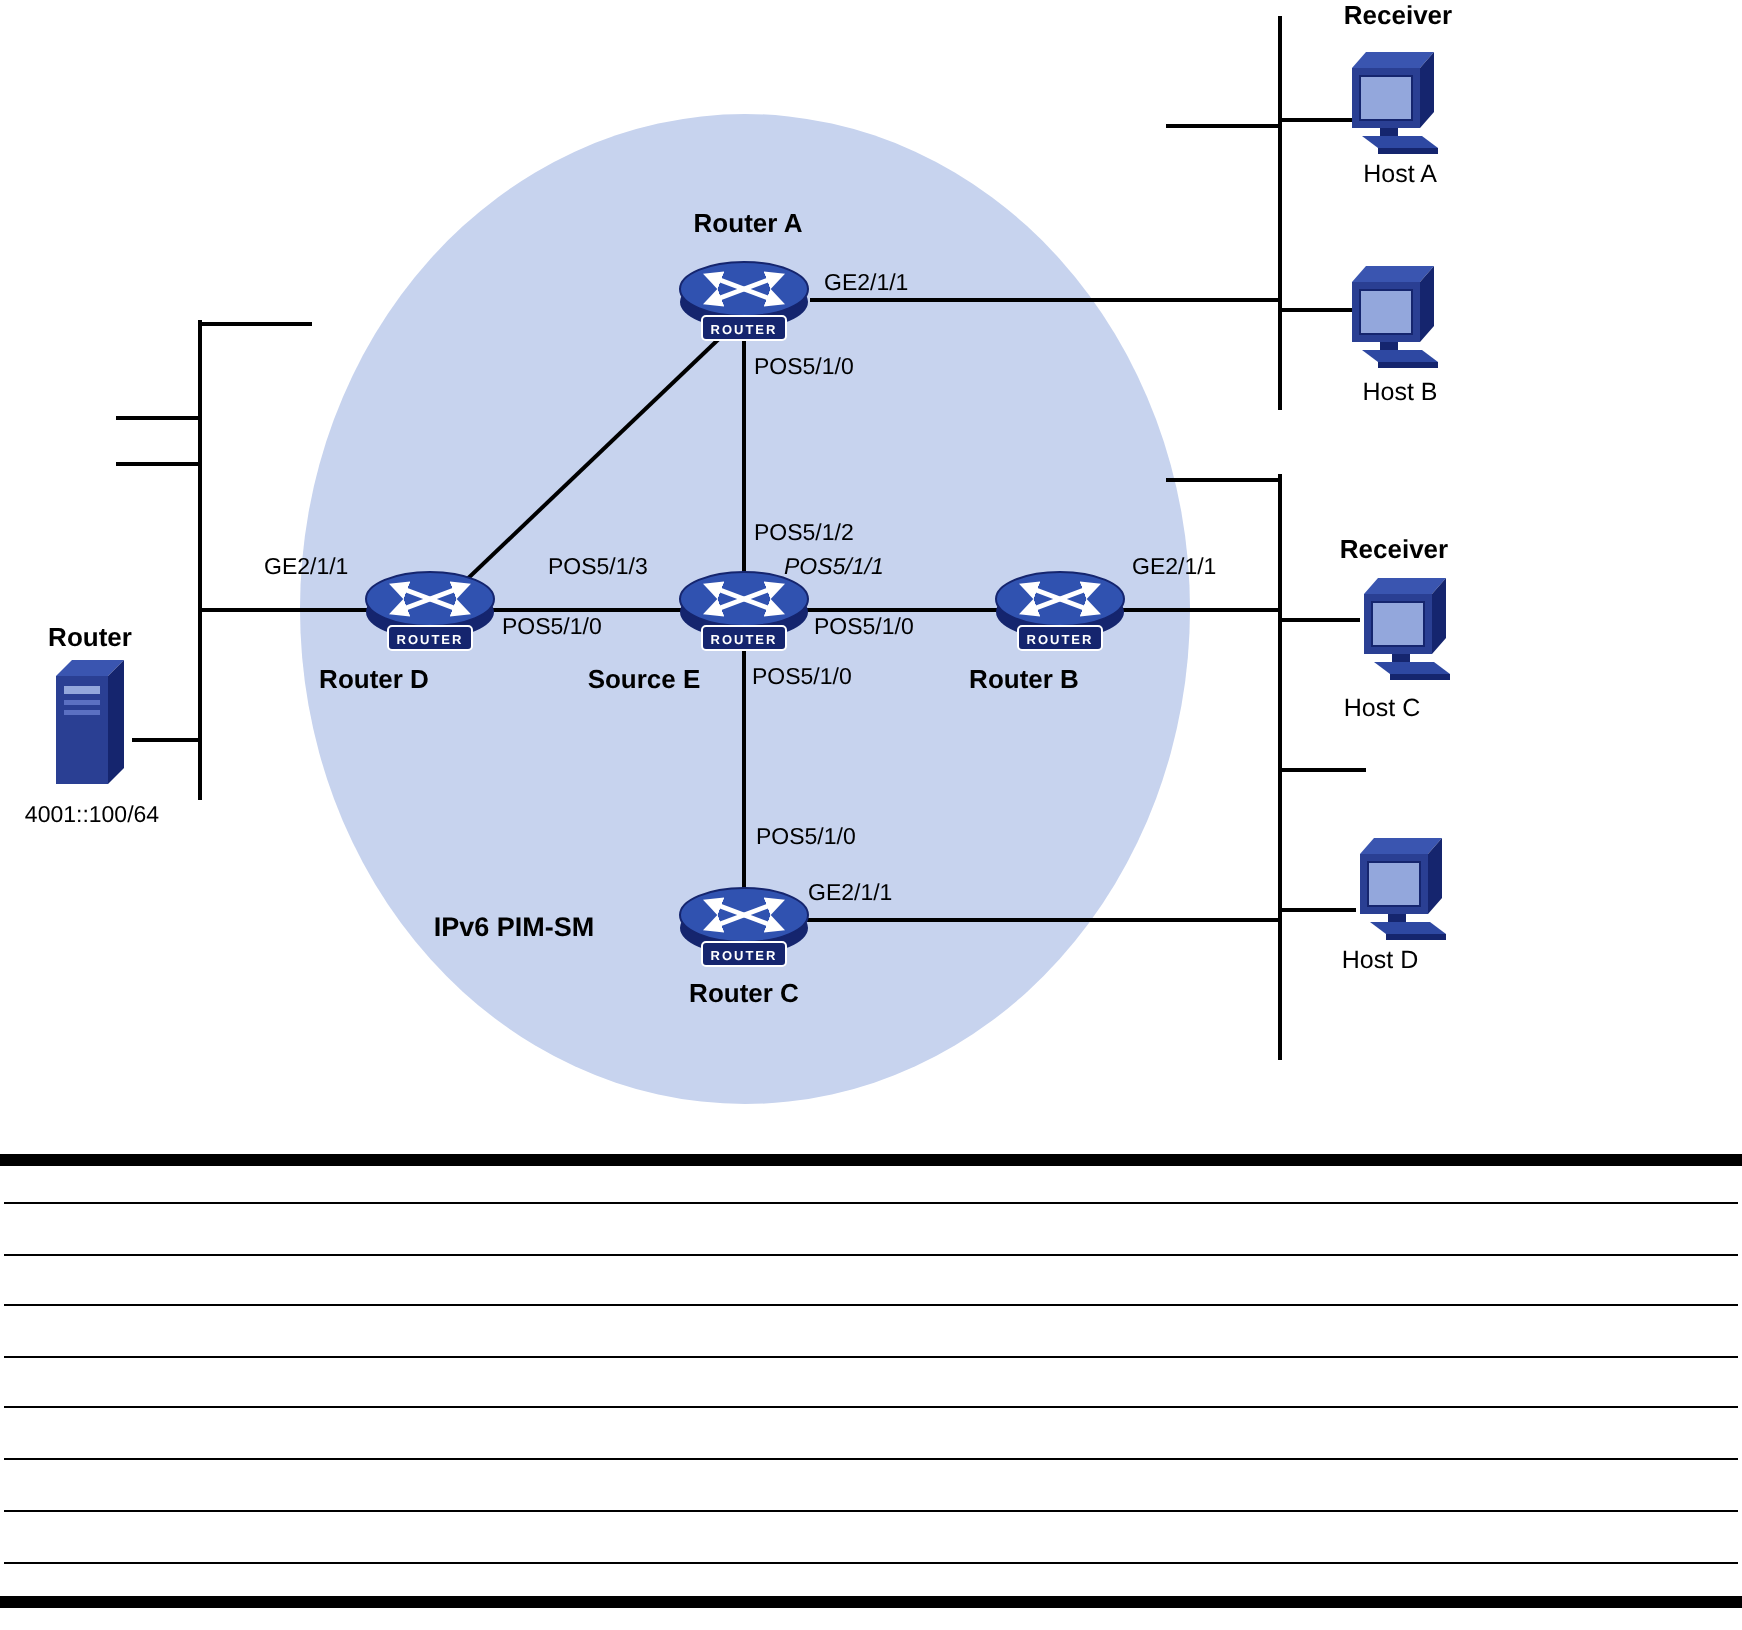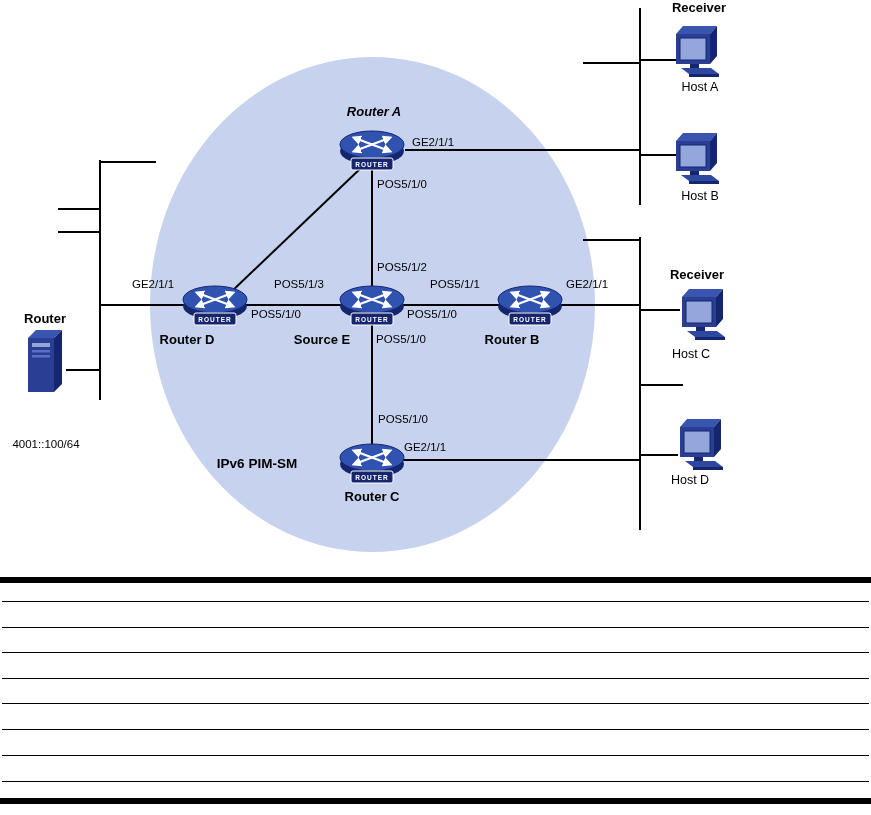--- a/index.html
+++ b/index.html
@@ -185,43 +185,43 @@
     <svg width="50" height="68" viewBox="0 0 50 68">
       <polygon points="8,10 16,2 42,2 34,10" fill="#3a55b0"></polygon>
       <polygon points="34,10 42,2 42,56 34,64" fill="#15256e"></polygon>
       <rect x="8" y="10" width="26" height="54" fill="#2a3f93"></rect>
       <rect x="12" y="15" width="18" height="4" fill="#93a7dc"></rect>
       <rect x="12" y="22" width="18" height="2.5" fill="#5b70c2"></rect>
       <rect x="12" y="27" width="18" height="2.5" fill="#5b70c2"></rect>
     </svg>
   </div>
 
-  <div class="lbl-name ctr" style="left:374px;top:105px;font-style:italic;">Router A</div>
+  <div class="lbl-name ctr" style="left:374px;top:105px;">Router A</div>
   <div class="lbl-name ctr" style="left:187px;top:333px;">Router D</div>
   <div class="lbl-name ctr" style="left:322px;top:333px;">Source E</div>
   <div class="lbl-name ctr" style="left:512px;top:333px;text-align:right;">Router B</div>
   <div class="lbl-name ctr" style="left:372px;top:490px;text-align:right;">Router C</div>
 
   <div class="lbl" style="left:412px;top:136px;">GE2/1/1</div>
   <div class="lbl" style="left:377px;top:178px;">POS5/1/0</div>
   <div class="lbl" style="left:377px;top:261px;">POS5/1/2</div>
   <div class="lbl" style="left:132px;top:278px;">GE2/1/1</div>
   <div class="lbl" style="left:274px;top:278px;">POS5/1/3</div>
   <div class="lbl" style="left:251px;top:308px;">POS5/1/0</div>
-  <div class="lbl" style="left:430px;top:278px;">POS5/1/1</div>
+  <div class="lbl" style="left:392px;top:278px;font-style:italic;">POS5/1/1</div>
   <div class="lbl" style="left:407px;top:308px;">POS5/1/0</div>
   <div class="lbl" style="left:566px;top:278px;">GE2/1/1</div>
   <div class="lbl" style="left:376px;top:333px;">POS5/1/0</div>
   <div class="lbl" style="left:378px;top:413px;">POS5/1/0</div>
   <div class="lbl" style="left:404px;top:441px;">GE2/1/1</div>
 
   <div class="lbl-name ctr" style="left:257px;top:457px;font-size:13.5px;">IPv6 PIM-SM</div>
 
   <div class="lbl-name ctr" style="left:45px;top:312px;">Router</div>
-  <div class="lbl ctr" style="left:46px;top:402px;margin-top:36px;">4001::100/64</div>
+  <div class="lbl ctr" style="left:46px;top:402px;">4001::100/64</div>
 
   <div class="lbl-name ctr" style="left:699px;top:1px;">Receiver</div>
   <div class="lbl-host ctr" style="left:700px;top:80px;">Host A</div>
   <div class="lbl-host ctr" style="left:700px;top:189px;">Host B</div>
   <div class="lbl-name ctr" style="left:697px;top:268px;">Receiver</div>
   <div class="lbl-host ctr" style="left:691px;top:347px;">Host C</div>
   <div class="lbl-host ctr" style="left:690px;top:473px;">Host D</div>
 
   <div>
     <div class="tbar" style="top:577px;"></div>

